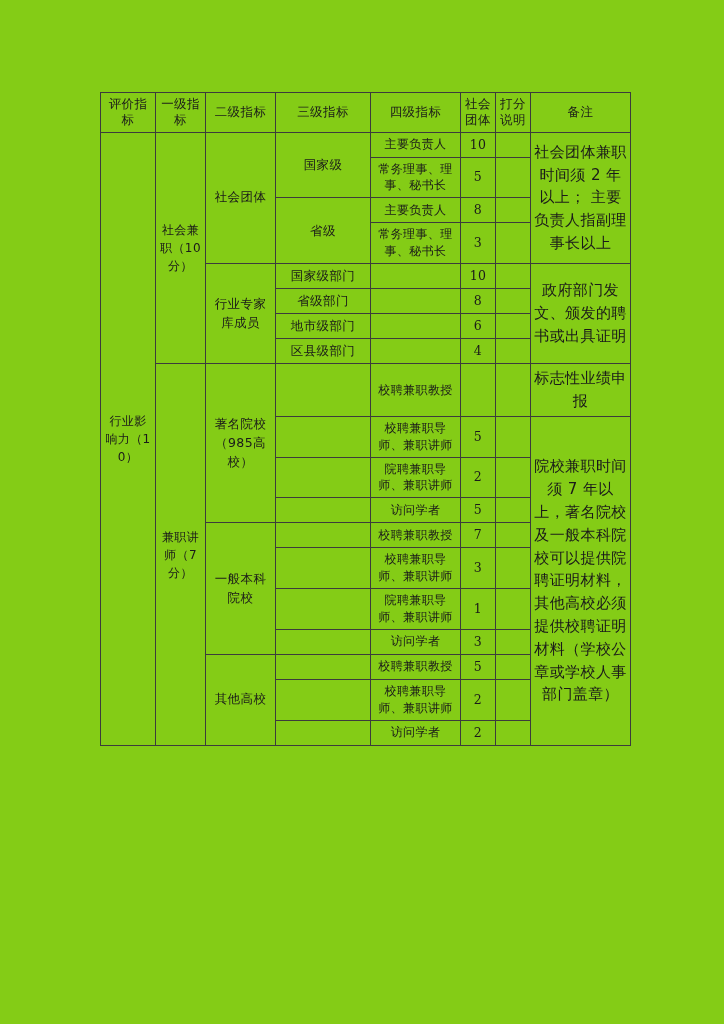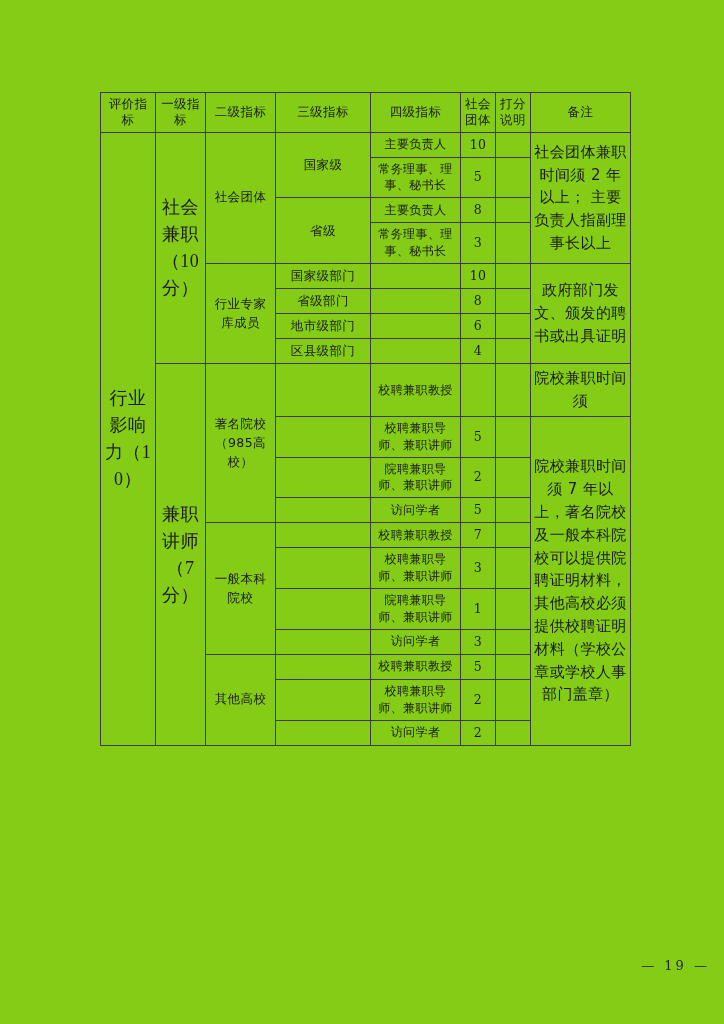--- a/index.html
+++ b/index.html
@@ -48,24 +48,23 @@
   }
   td.remark {
     text-align: left;
     vertical-align: top;
     padding: 5px 5px 5px 6px;
     line-height: 1.52;
     font-size: 15px;
     letter-spacing: 0.2px;
   }
   td.vert-label {
-    font-size: 18px;
+    font-size: 12px;
     line-height: 1.5;
     letter-spacing: 0.5px;
-    font-family: Liberation Serif, serif;
   }
   td.lvl2 {
     font-size: 12.5px;
     line-height: 1.5;
   }
   td.lvl3 {
     font-size: 12.5px;
     line-height: 1.45;
   }
   td.lvl4 {
@@ -191,21 +190,21 @@
         <td class="empty"></td>
       </tr>
 
       <tr>
         <td class="vert-label" rowspan="11">兼职讲师（7分）</td>
         <td class="lvl2" rowspan="4">著名院校（985高校）</td>
         <td class="lvl3"></td>
         <td class="lvl4">校聘兼职教授</td>
         <td class="score"></td>
         <td class="empty"></td>
-        <td class="remark">院校兼职时间须</td>
+        <td class="remark">标志性业绩申报</td>
       </tr>
 
       <tr>
         <td class="lvl3"></td>
         <td class="lvl4">校聘兼职导师、兼职讲师</td>
         <td class="score">5</td>
         <td class="empty"></td>
         <td class="remark" rowspan="10">院校兼职时间须 7 年以上，著名院校及一般本科院校可以提供院聘证明材料，其他高校必须提供校聘证明材料（学校公章或学校人事部门盖章）</td>
       </tr>
 
@@ -269,15 +268,14 @@
 
       <tr>
         <td class="lvl3"></td>
         <td class="lvl4">访问学者</td>
         <td class="score">2</td>
         <td class="empty"></td>
       </tr>
     </tbody>
   </table>
 
-  <div class="page-number">— 19 —</div>
 
 </div>
 
 </body></html>

